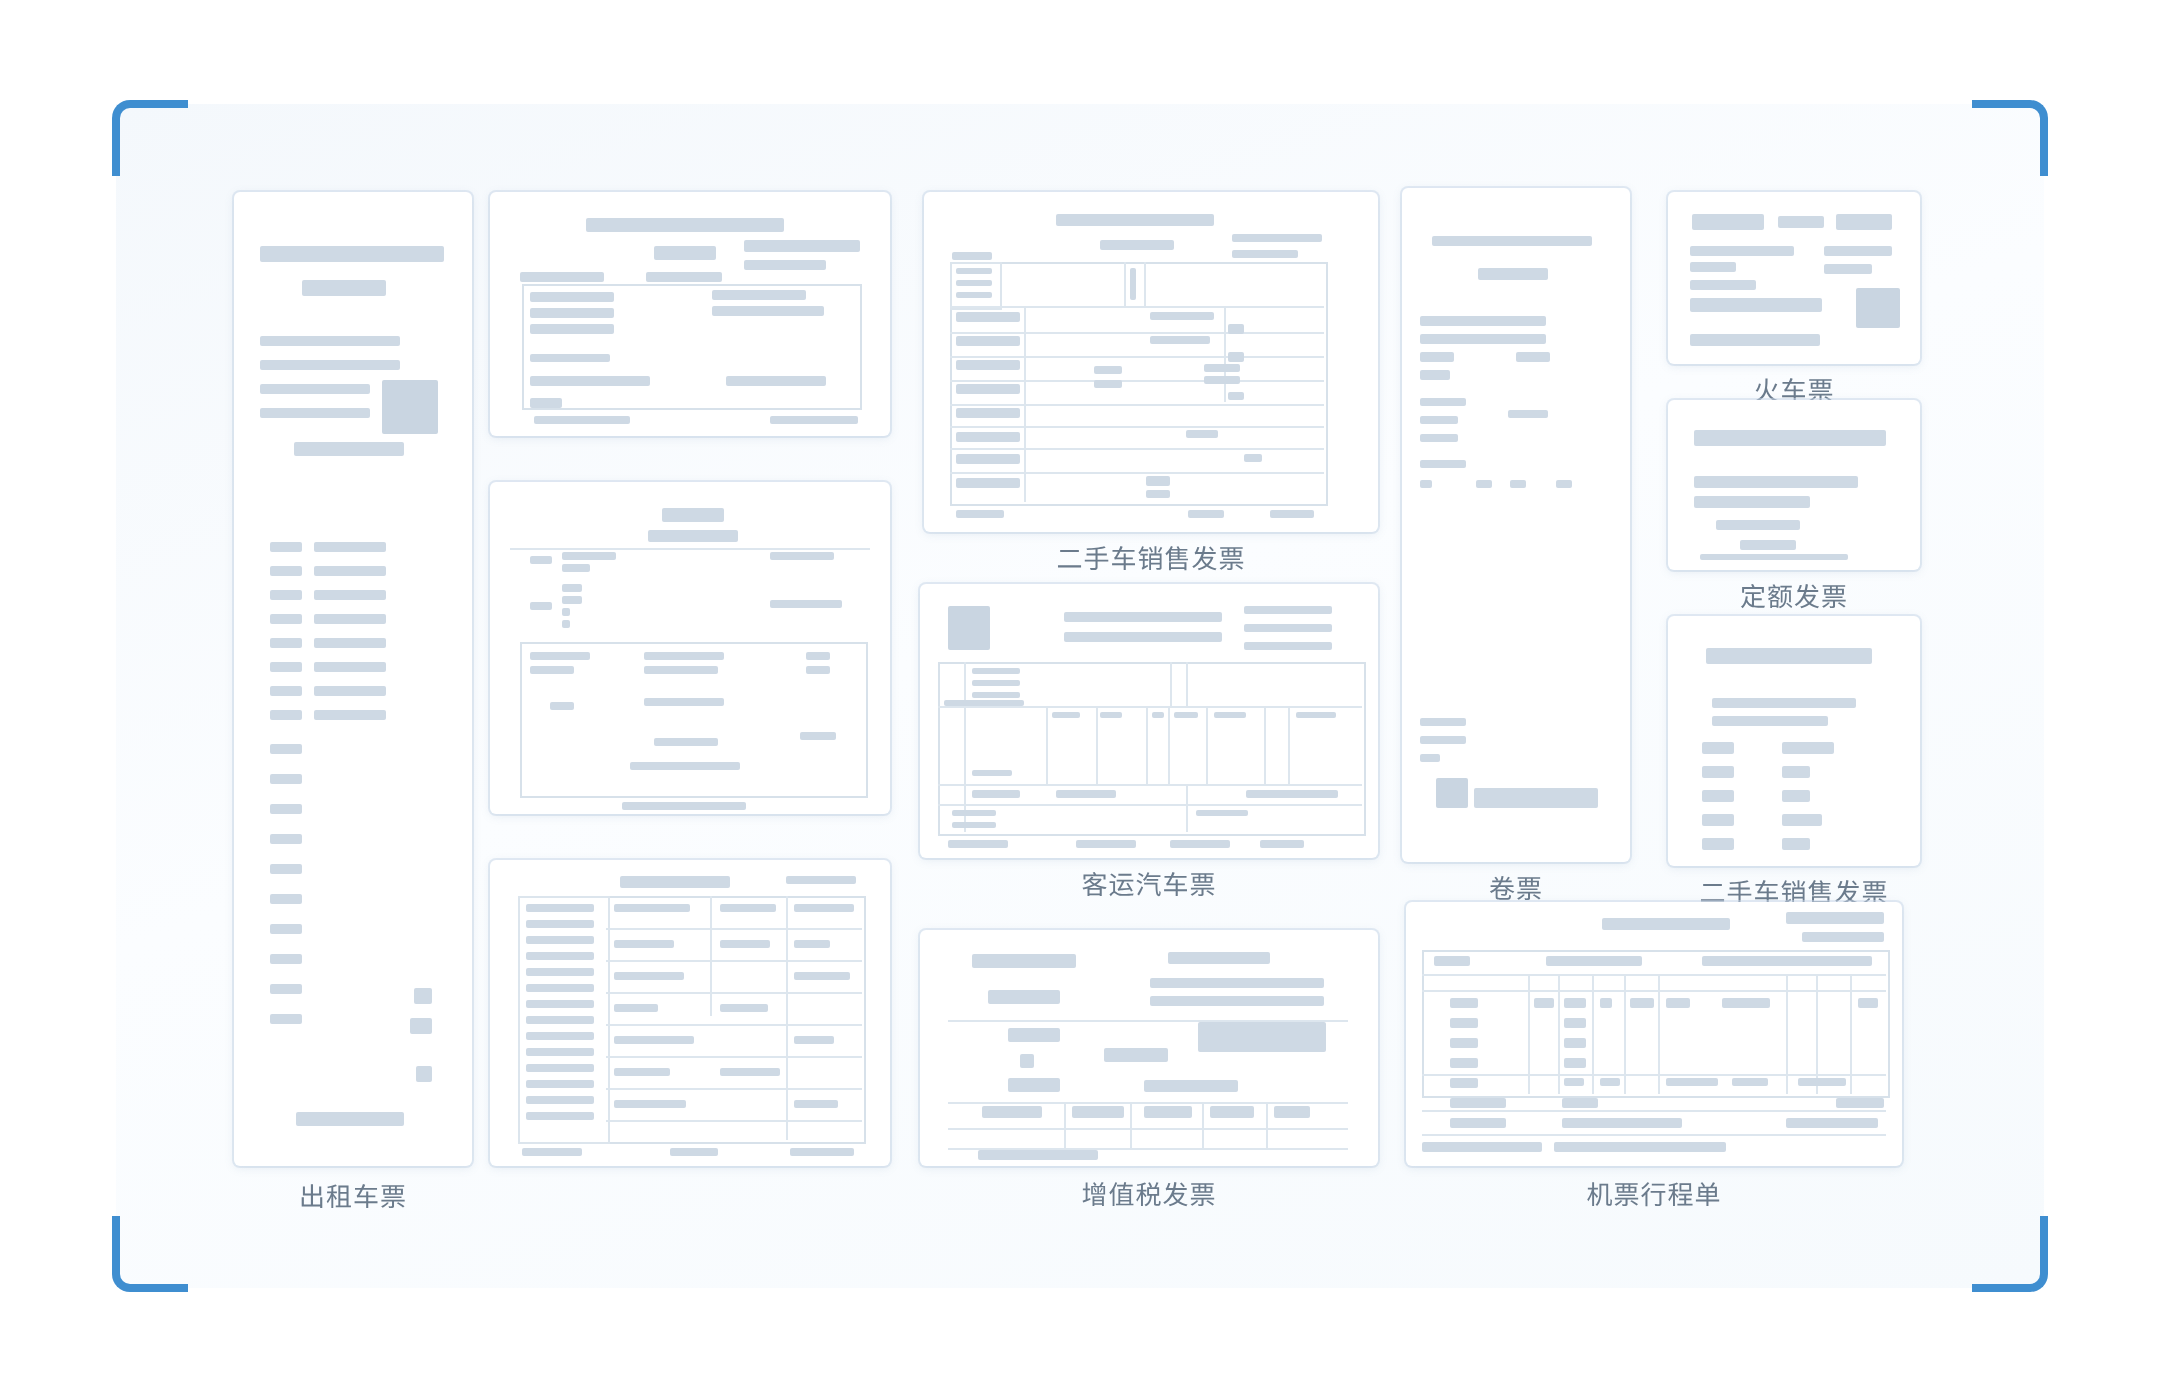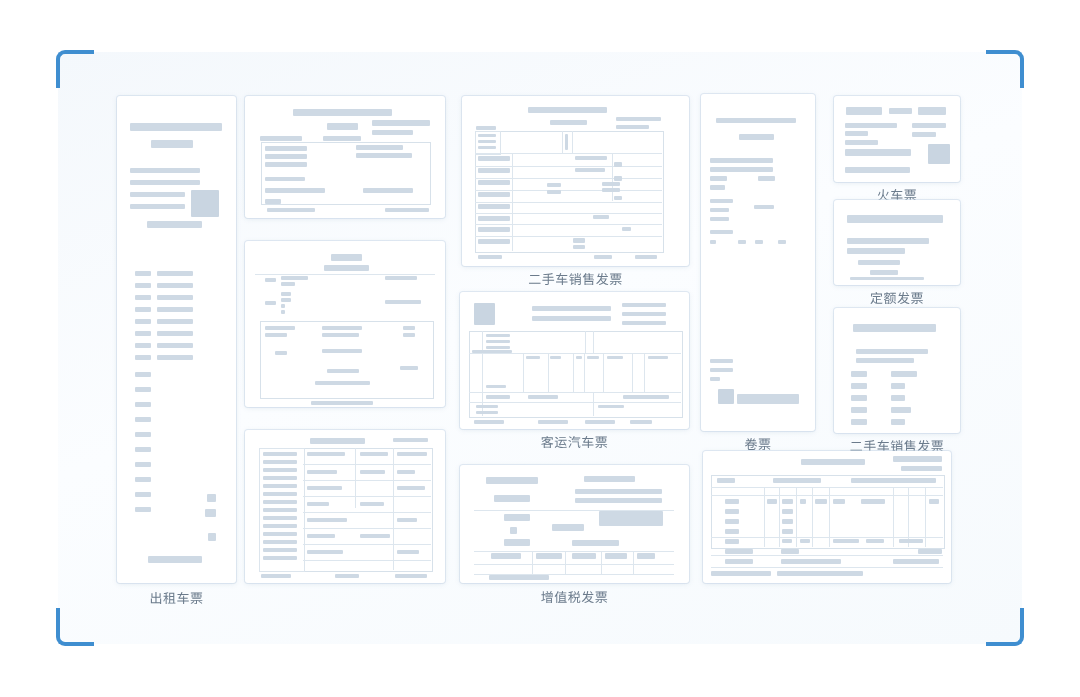--- a/index.html
+++ b/index.html
@@ -486,14 +486,15 @@
     <span class="b" style="left:22px;top:98px;width:28px;height:5px;"></span>
     <span class="b" style="left:78px;top:98px;width:18px;height:5px;"></span>
     <span class="b" style="left:215px;top:98px;width:24px;height:5px;"></span>
     <span class="ln" style="left:8px;top:116px;width:232px;height:1px;"></span>
     <span class="b" style="left:22px;top:108px;width:28px;height:5px;"></span>
     <span class="b" style="left:78px;top:108px;width:60px;height:5px;"></span>
     <span class="b" style="left:190px;top:108px;width:46px;height:5px;"></span>
     <span class="b" style="left:8px;top:120px;width:60px;height:5px;"></span>
     <span class="b" style="left:74px;top:120px;width:86px;height:5px;"></span>
   </div>
+  <div class="label" style="left:645px;top:538px;width:248px;">机票行程单</div>
 
 </div>
 
 </body></html>

